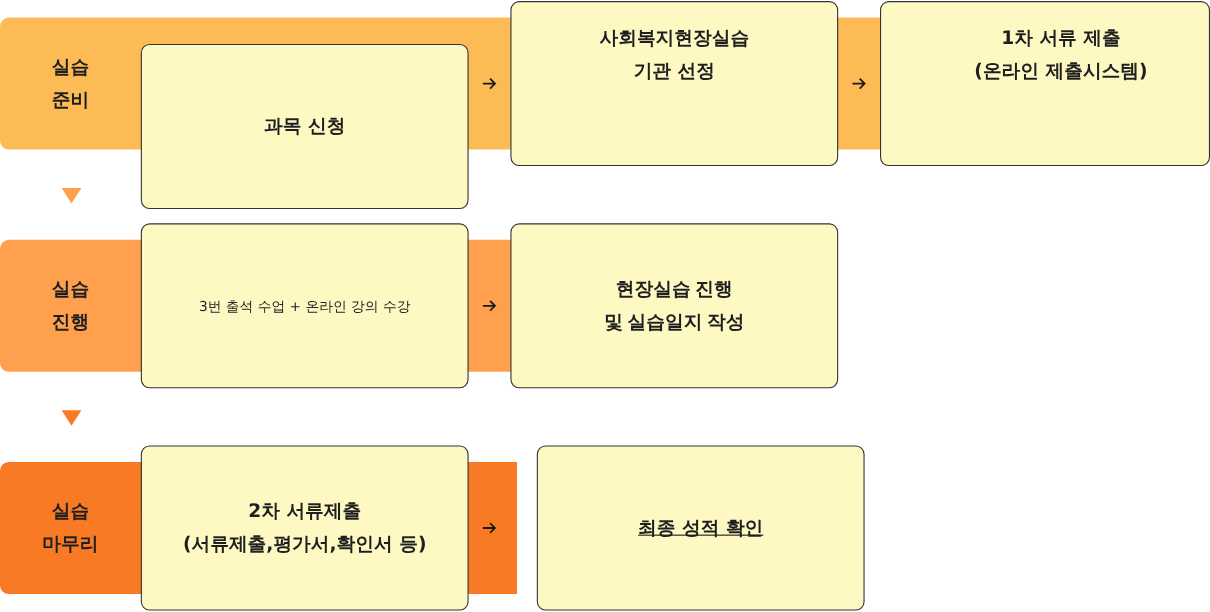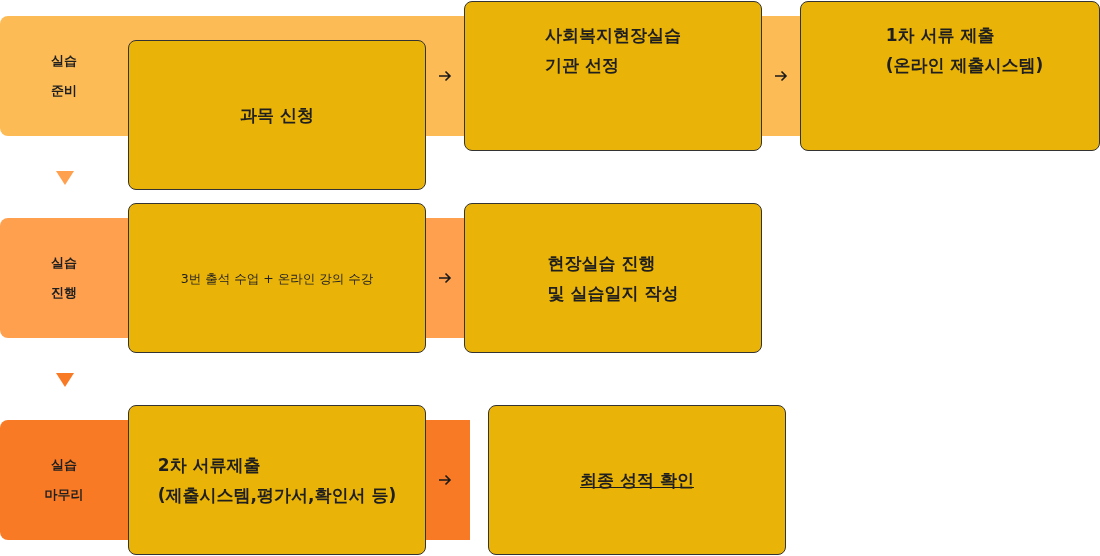--- a/index.html
+++ b/index.html
@@ -1,26 +1,26 @@
 <!DOCTYPE html>
 <html><head>
 <meta charset="utf-8">
 <style>
   html, body { margin:0; padding:0; background:#ffffff; }
   body { width:1100px; height:556px; position:relative; overflow:hidden;
          font-family: "DejaVu Sans", "Liberation Sans", sans-serif; color:#1a1a1a; }
   .band { position:absolute; left:0; height:120px; border-radius:8px 0 0 8px; }
   .stage-label { position:absolute; left:0; width:128px; height:120px;
                  display:flex; align-items:center; justify-content:center;
-                 text-align:center; font-size:13px; font-weight:bold; line-height:30px;
+                 text-align:center; font-size:17px; font-weight:bold; line-height:30px;
                  white-space:pre-line; color:#1f1f1f; }
-  .card { position:absolute; width:298px; height:150px; background:#eab308;
+  .card { position:absolute; width:298px; height:150px; background:#fef9c3;
           border:1px solid #333; border-radius:8px; box-sizing:border-box;
           display:flex; flex-direction:column; align-items:center; justify-content:center;
-          }
+          text-align:center; }
   .card.top { justify-content:flex-start; padding-top:18px; }
   .card-title { font-size:17px; font-weight:bold; line-height:30px; white-space:pre-line; color:#1f1f1f; }
   .card-sub { font-size:12.5px; line-height:20px; margin-top:2px; color:#222; }
   .arrow { position:absolute; width:36px; height:120px; display:flex; align-items:center; justify-content:center; }
   .arrow svg { width:16px; height:16px; }
   .tri { position:absolute; left:56px; width:0; height:0;
          border-left:9px solid transparent; border-right:9px solid transparent; border-top:14px solid; }
 </style>
 </head>
 <body>
@@ -58,34 +58,34 @@
 진행</div>
 
 <div class="card" style="left:128px; top:203px;">
   <div class="card-sub">3번 출석 수업 + 온라인 강의 수강</div>
 </div>
 <div class="arrow" style="left:427px; top:218px;">
   <svg viewBox="0 0 16 16">
       <path d="M2 8 H13 M8.5 3.5 L13 8 L8.5 12.5" fill="none" stroke="#1a1a1a" stroke-width="1.6"></path>
     </svg>
 </div>
-<div class="card" style="left:464px; top:203px;">
+<div class="card" style="left:464px; top:203px;font-family:Liberation Serif, serif;">
   <div class="card-title">현장실습 진행
 및 실습일지 작성</div>
 </div>
 
 <div class="tri" style="top:373px; border-top-color:#F97A24;"></div>
 
 <div class="band" style="top:420px; width:470px; background:#F97A24;"></div>
 <div class="stage-label" style="top:420px;">실습
 마무리</div>
 
 <div class="card" style="left:128px; top:405px;">
   <div class="card-title">2차 서류제출
-(제출시스템,평가서,확인서 등)</div>
+(서류제출,평가서,확인서 등)</div>
 </div>
 <div class="arrow" style="left:427px; top:420px;">
   <svg viewBox="0 0 16 16">
       <path d="M2 8 H13 M8.5 3.5 L13 8 L8.5 12.5" fill="none" stroke="#1a1a1a" stroke-width="1.6"></path>
     </svg>
 </div>
 <div class="card" style="left:488px; top:405px;text-decoration:underline;">
   <div class="card-title">최종 성적 확인</div>
 </div>
 

